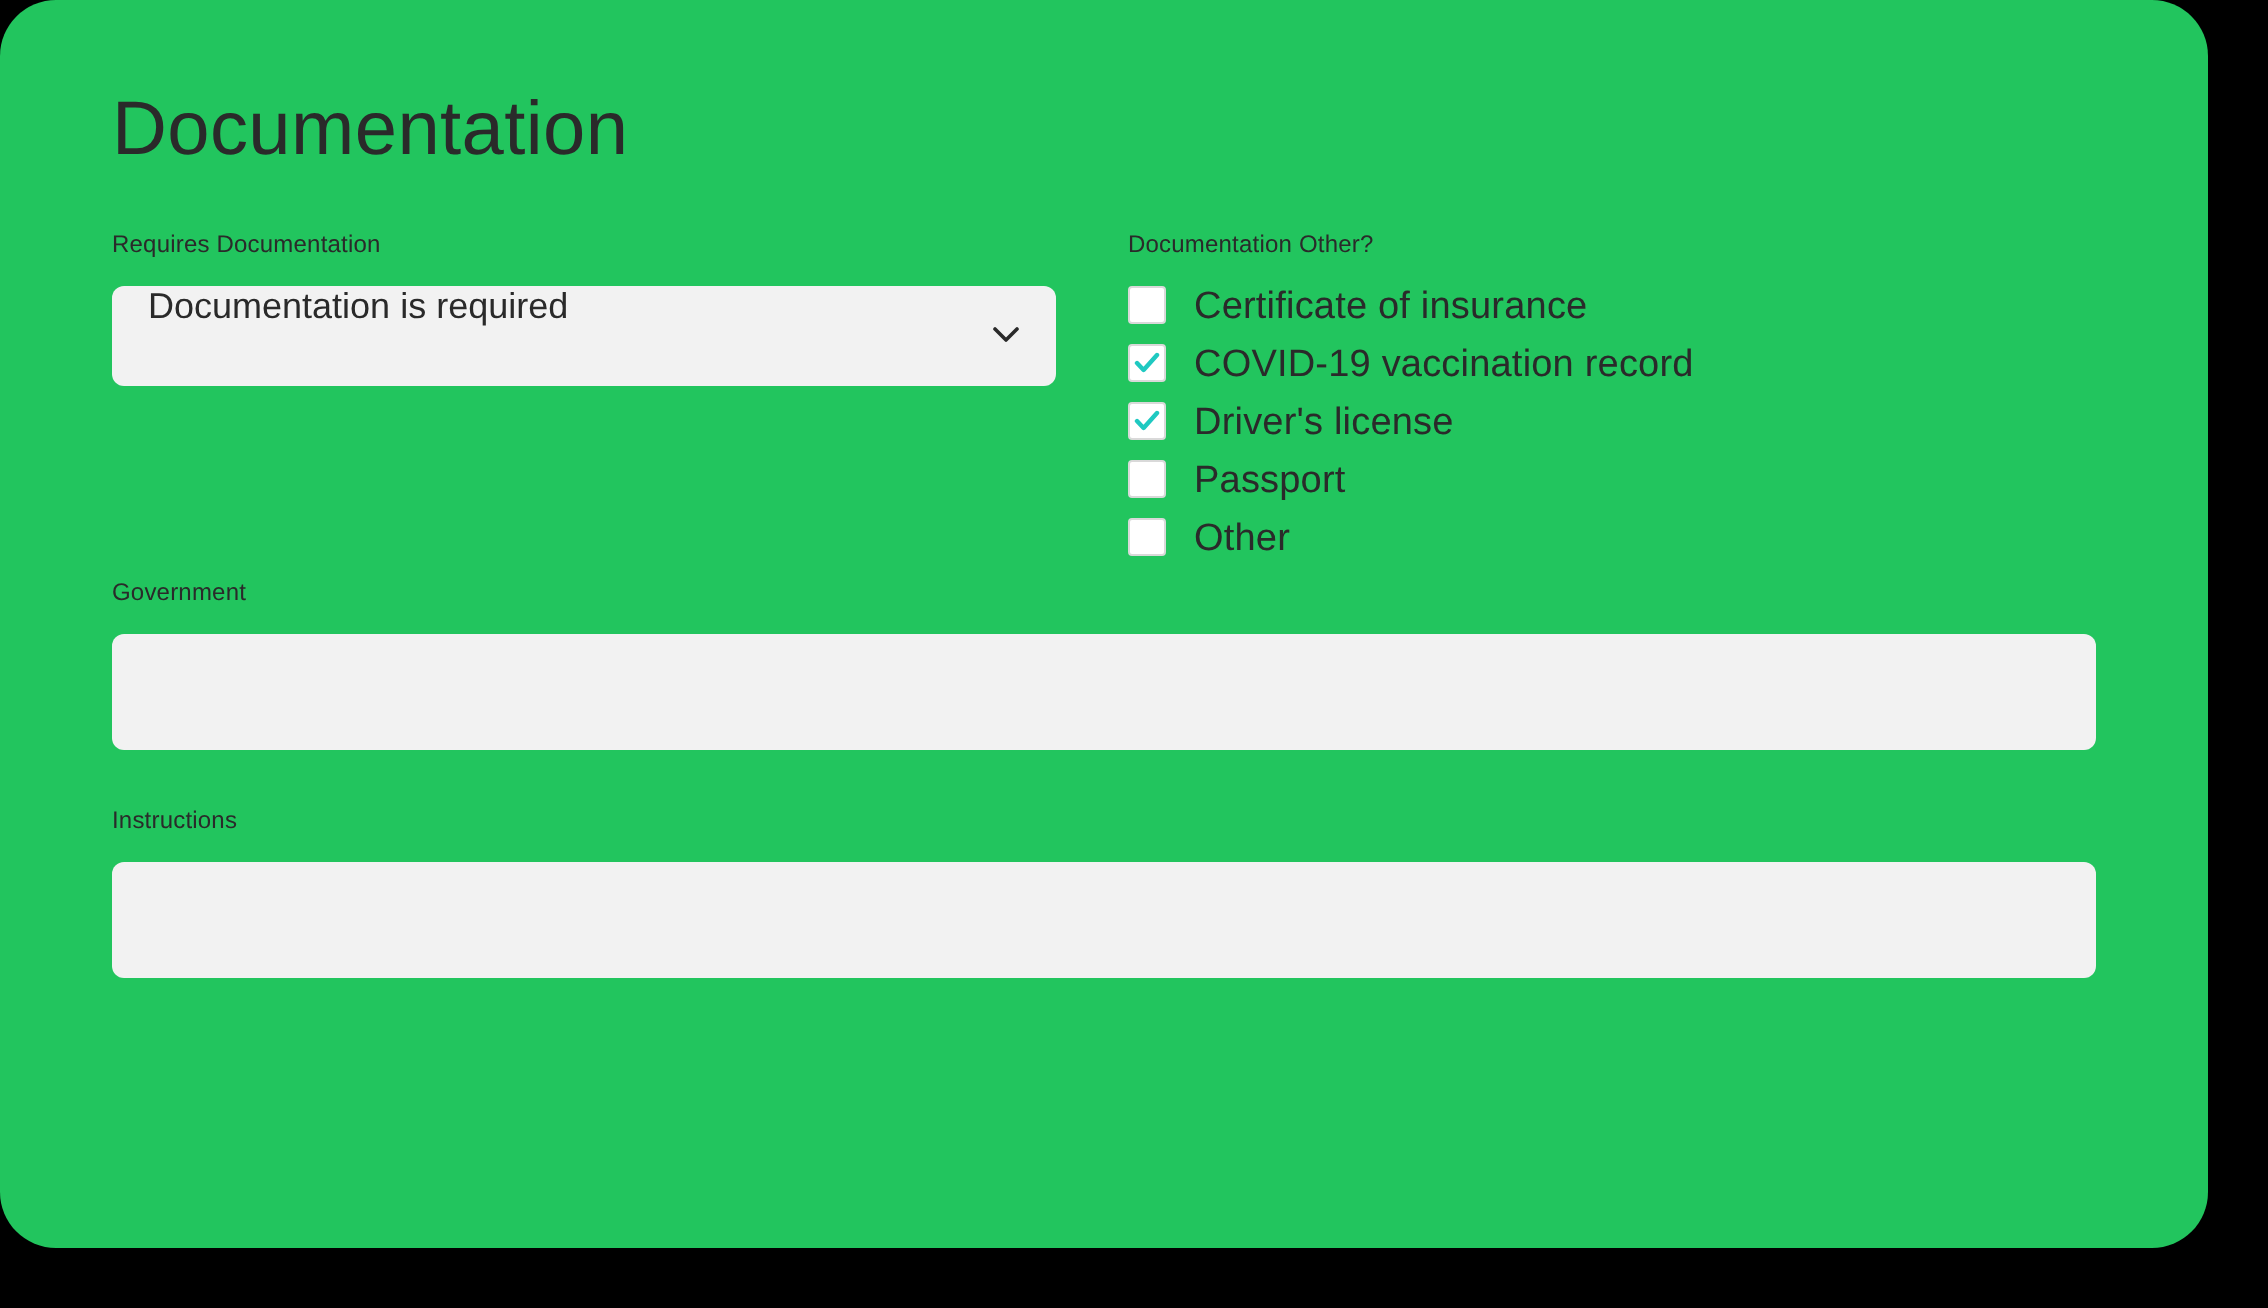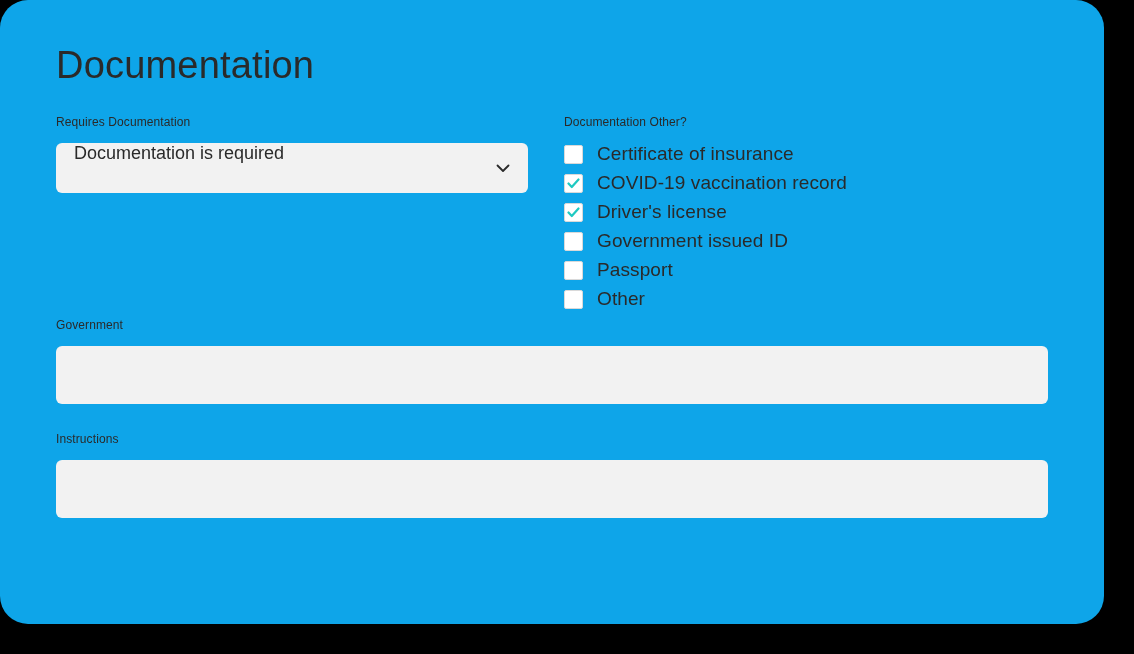--- a/index.html
+++ b/index.html
@@ -4,21 +4,21 @@
   <style>
     * { box-sizing: border-box; margin: 0; padding: 0; }
     body {
       font-family: -apple-system, BlinkMacSystemFont, 'Segoe UI', Helvetica, Arial, sans-serif;
       background: #000;
       width: 1134px;
       height: 654px;
       overflow: hidden;
     }
     .card {
-      background: #0ea5e9;
+      background: #22c55e;
       border-radius: 28px;
       width: 1104px;
       height: 624px;
       padding: 44px 56px 40px 56px;
       position: relative;
     }
     .page-title {
       font-size: 38px;
       font-weight: 400;
       color: #2a2a2a;
@@ -68,21 +68,20 @@
       transform: translateY(-50%);
       pointer-events: none;
     }
     .checkbox-list {
       display: flex;
       flex-direction: column;
       gap: 7px;
     }
     .checkbox-row {
       display: flex;
-      align-items: center;
       gap: 14px;
       cursor: pointer;
     }
     .checkbox-box {
       width: 19px;
       height: 19px;
       border: 1.5px solid #d9d9d9;
       border-radius: 2px;
       display: flex;
       align-items: center;
@@ -160,24 +159,20 @@
           <div class="checkbox-row">
             <div class="checkbox-box checked">
               <svg class="check-svg" width="13" height="11" viewBox="0 0 13 11" fill="none">
                 <path d="M1.5 5.5L4.8 9L11.5 1.5" stroke="#1fc9c1" stroke-width="2.2" stroke-linecap="round" stroke-linejoin="round"></path>
               </svg>
             </div>
             <span class="checkbox-label">Driver's license</span>
           </div>
           <div class="checkbox-row">
             <div class="checkbox-box"></div>
-            <span class="checkbox-label">Government issued ID</span>
-          </div>
-          <div class="checkbox-row">
-            <div class="checkbox-box"></div>
             <span class="checkbox-label">Passport</span>
           </div>
           <div class="checkbox-row">
             <div class="checkbox-box"></div>
             <span class="checkbox-label">Other</span>
           </div>
         </div>
     </div>
 
   </div>

